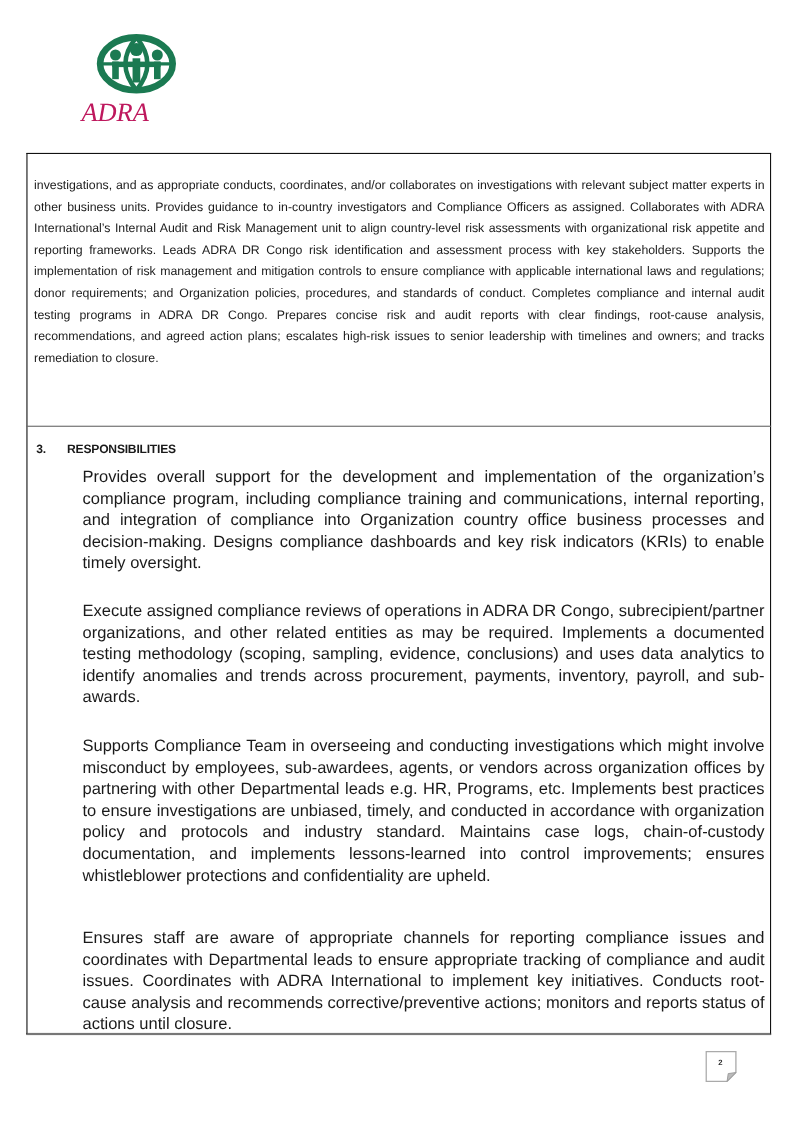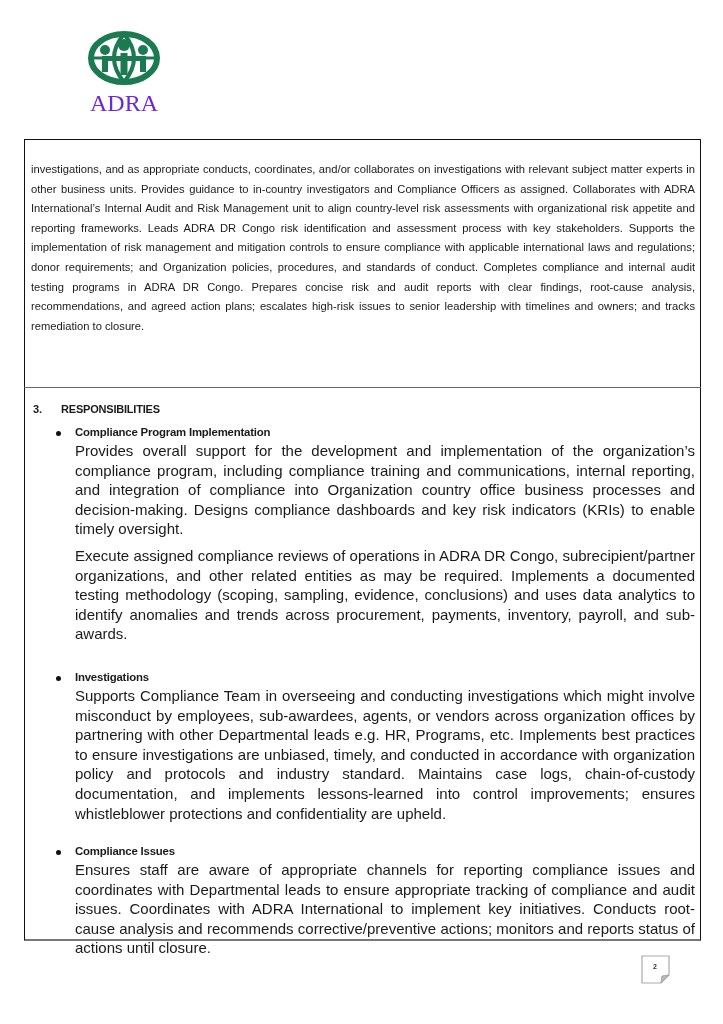--- a/index.html
+++ b/index.html
@@ -1,22 +1,22 @@
 <!DOCTYPE html>
 <html><head>
 <meta charset="utf-8">
 <style>
   html, body { margin: 0; padding: 0; background: #ffffff; }
   body { width: 723px; height: 1024px; position: relative; overflow: hidden;
          font-family: "Liberation Sans", sans-serif; color: #1a1a1a; }
   .logo { position: absolute; left: 74px; top: 28px; width: 100px; height: 100px; }
   .logo svg { display: block; }
-  .logo-text { position: absolute; left: 0; top: 62px; width: 100px; text-align: center;
-               font-family: "Liberation Serif", serif; font-size: 24px; color: #6d28d9;
-               letter-spacing: 0px; }
+  .logo-text { position: absolute; left: 0; top: 62px; width: 100px; 
+               font-family: "Liberation Serif", serif; font-size: 24px; color: #be185d;
+               letter-spacing: 0px; font-style: italic; }
   .frame { position: absolute; left: 24px; top: 139px; width: 677px; height: 802px;
            border-left: 1.3px solid #111; border-right: 1.3px solid #111; border-top: 1.3px solid #111;
            border-bottom: 2px solid #777; box-sizing: border-box; }
   .sep { position: absolute; left: 24px; top: 387px; width: 677px; height: 0;
          border-top: 1.5px solid #666; }
   .para { position: absolute; font-size: 11.2px; line-height: 19.6px; text-align: justify;
           text-align-last: left; }
   .p-top { left: 31px; top: 140px; width: 664px; margin-top: 20px; }
   .section-title { position: absolute; left: 33px; top: 403px; font-size: 11px; font-weight: bold;
                    letter-spacing: -0.2px; }
@@ -52,35 +52,32 @@
 <div class="frame"></div>
 <div class="sep"></div>
 
 <div class="para p-top">investigations, and as appropriate conducts, coordinates, and/or collaborates on investigations with relevant subject matter experts in other business units. Provides guidance to in-country investigators and Compliance Officers as assigned. Collaborates with ADRA International’s Internal Audit and Risk Management unit to align country-level risk assessments with organizational risk appetite and reporting frameworks. Leads ADRA DR Congo risk identification and assessment process with key stakeholders. Supports the implementation of risk management and mitigation controls to ensure compliance with applicable international laws and regulations; donor requirements; and Organization policies, procedures, and standards of conduct. Completes compliance and internal audit testing programs in ADRA DR Congo. Prepares concise risk and audit reports with clear findings, root-cause analysis, recommendations, and agreed action plans; escalates high-risk issues to senior leadership with timelines and owners; and tracks remediation to closure.</div>
 
 <div class="section-title">
   <span class="section-num">3.</span><span>RESPONSIBILITIES</span>
 </div>
 
 <div class="item" style="top:424px;">
-  <div class="item-head"><span class="bdot"></span><span>Compliance Program Implementation</span></div>
   <div class="item-body">Provides overall support for the development and implementation of the organization’s compliance program, including compliance training and communications, internal reporting, and integration of compliance into Organization country office business processes and decision-making. Designs compliance dashboards and key risk indicators (KRIs) to enable timely oversight.</div>
 </div>
 
 <div class="item" style="top:546px;">
   <div class="item-body">Execute assigned compliance reviews of operations in ADRA DR Congo, subrecipient/partner organizations, and other related entities as may be required. Implements a documented testing methodology (scoping, sampling, evidence, conclusions) and uses data analytics to identify anomalies and trends across procurement, payments, inventory, payroll, and sub-awards.</div>
 </div>
 
 <div class="item" style="top:669px;">
-  <div class="item-head"><span class="bdot"></span><span>Investigations</span></div>
   <div class="item-body">Supports Compliance Team in overseeing and conducting investigations which might involve misconduct by employees, sub-awardees, agents, or vendors across organization offices by partnering with other Departmental leads e.g. HR, Programs, etc. Implements best practices to ensure investigations are unbiased, timely, and conducted in accordance with organization policy and protocols and industry standard. Maintains case logs, chain-of-custody documentation, and implements lessons-learned into control improvements; ensures whistleblower protections and confidentiality are upheld.</div>
 </div>
 
 <div class="item" style="top:843px;">
-  <div class="item-head"><span class="bdot"></span><span>Compliance Issues</span></div>
   <div class="item-body">Ensures staff are aware of appropriate channels for reporting compliance issues and coordinates with Departmental leads to ensure appropriate tracking of compliance and audit issues. Coordinates with ADRA International to implement key initiatives. Conducts root-cause analysis and recommends corrective/preventive actions; monitors and reports status of actions until closure.</div>
 </div>
 
 <div class="page-num">
   <svg width="33" height="33" viewBox="0 0 33 33">
     <path d="M1 1 H28 V20 L20 28 H1 Z" fill="#fff" stroke="#aaa" stroke-width="1.2"></path>
     <path d="M20 28 L21 21 L28 20 Z" fill="#bbb" stroke="#999" stroke-width="0.8"></path>
   </svg>
   <div class="page-num-text">2</div>
 </div>

